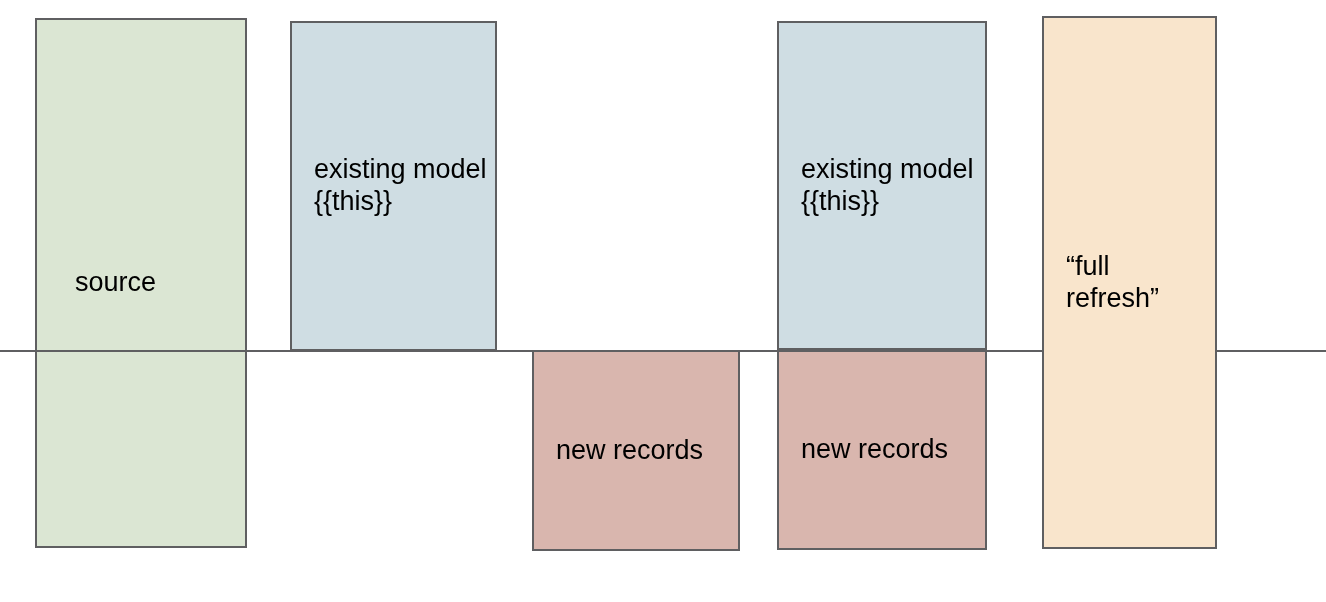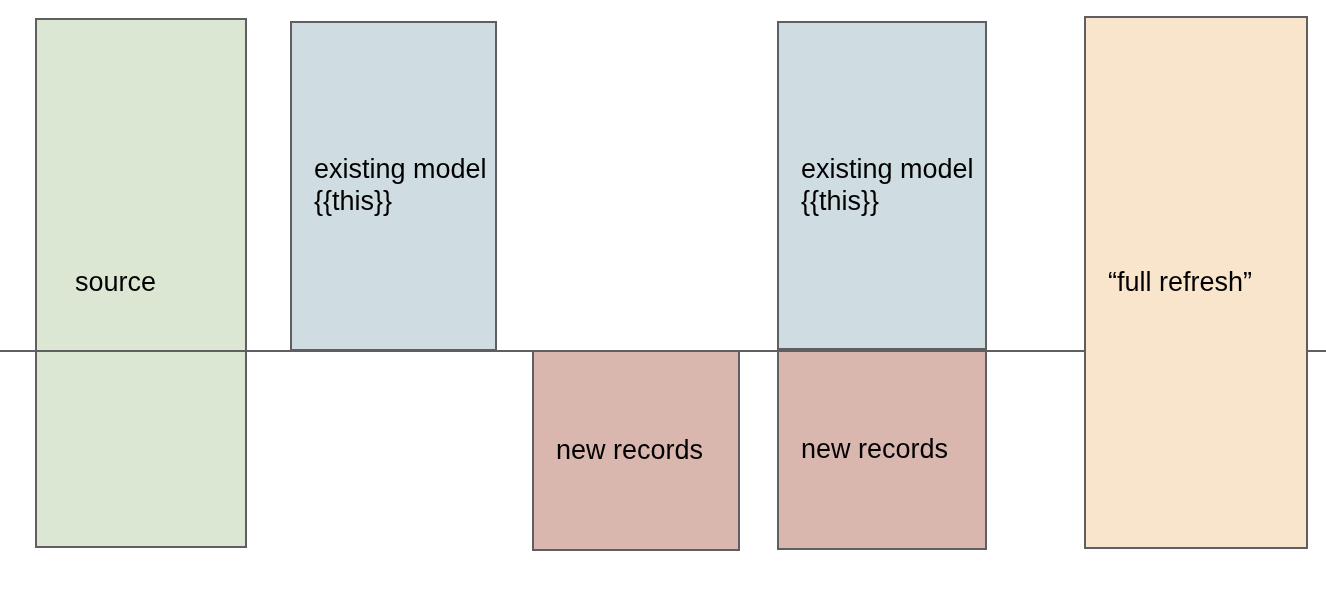--- a/index.html
+++ b/index.html
@@ -44,21 +44,21 @@
     width: 1326px;
     height: 2.5px;
     background: var(--stroke);
     z-index: 2;
   }
   .box-source          { left: 35px;   top: 18px;  width: 212px; height: 530px; background: var(--box-green); padding-left: 16px; }
   .box-existing-1      { left: 290px;  top: 21px;  width: 207px; height: 330px; background: var(--box-blue); }
   .box-new-records-1   { left: 532px;  top: 350px; width: 208px; height: 201px; background: var(--box-red); }
   .box-existing-2      { left: 777px;  top: 21px;  width: 210px; height: 329px; background: var(--box-blue); }
   .box-new-records-2   { left: 777px;  top: 350px; width: 210px; height: 200px; background: var(--box-red); }
-  .box-full-refresh    { left: 1042px; top: 16px;  width: 224px; height: 533px; background: var(--box-orange); margin-left: 42px; }
+  .box-full-refresh    { left: 1042px; top: 16px;  width: 175px; height: 533px; background: var(--box-orange); }
 </style>
 </head>
 <body>
 
 <div class="canvas">
 
   <div class="box box-source z-under">
     <span class="label">source</span>
   </div>
 

